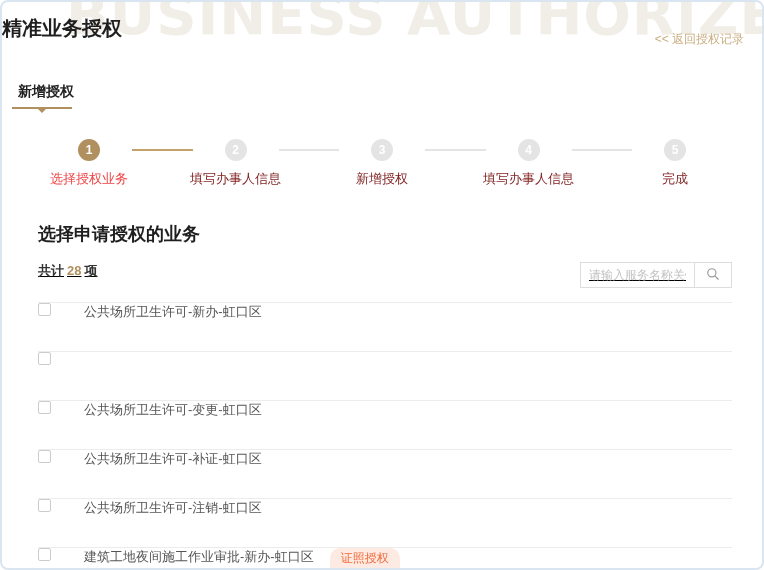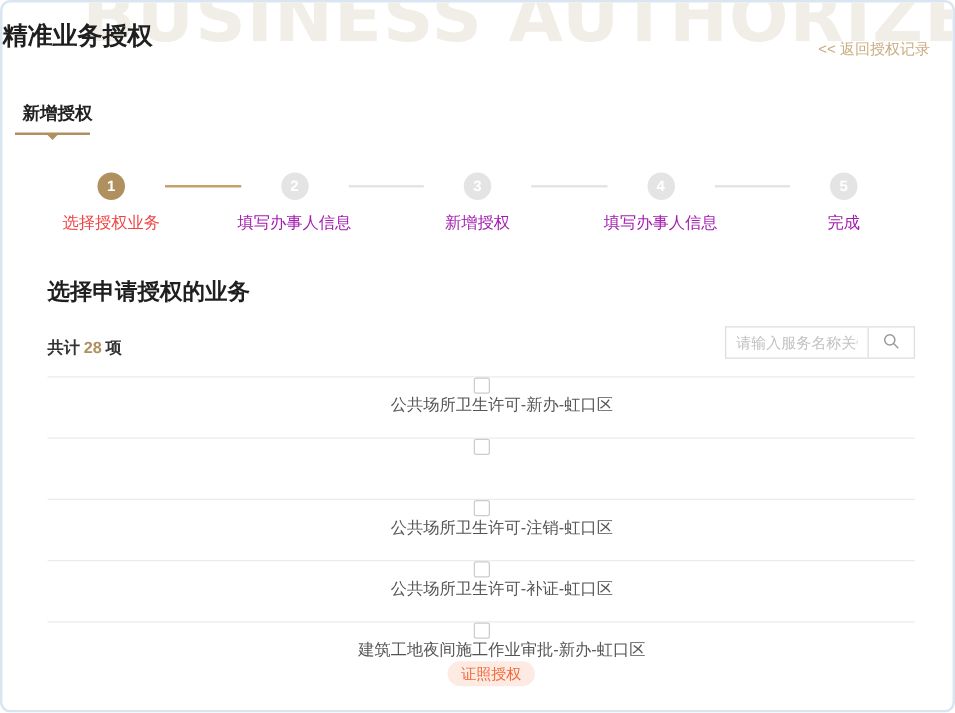--- a/index.html
+++ b/index.html
@@ -24,32 +24,32 @@
   .tab-underline { position:relative; margin-top:6px; margin-left:-6px; width:60px; height:2px; background:#b0905e; }
   .tab-underline::after { content:""; position:absolute; left:50%; top:2px; transform:translateX(-50%);
     border:4px solid transparent; border-top-color:#b0905e; }
   .steps { position:relative; z-index:1; display:flex; align-items:flex-start; margin:30px 44px 0; }
   .step { display:flex; flex-direction:column; align-items:center; width:86px; flex:none; }
   .connector { flex:1; height:2px; background:#e4e4e4; margin-top:10px; }
   .connector.done { background:#c3a26b; }
   .circle { width:22px; height:22px; border-radius:50%; background:#e4e4e4; color:#fff;
     font-size:12px; font-weight:bold; display:flex; align-items:center; justify-content:center; }
   .step.active .circle { background:#b0905e; }
-  .slabel { margin-top:9px; font-size:13px; color:#a21caf; white-space:nowrap; }
+  .slabel { margin-top:9px; font-size:13px; color:#7f1d1d; white-space:nowrap; }
   .step.active .slabel { color:#ef4444; }
   .section-heading { position:relative; z-index:1; margin:34px 0 0 36px; font-size:18px; font-weight:bold; color:#1f1f1f; }
-  .toolbar { position:relative; z-index:1; display:flex; align-items:flex-end; justify-content:space-between; margin:16px 30px 0 36px; }
+  .toolbar { position:relative; z-index:1; display:flex; align-items:flex-start; justify-content:space-between; margin:16px 30px 0 36px;text-decoration:underline; }
   .count { font-size:13px; font-weight:600; color:#333; }
   .count .num { color:#b0905e; margin:0 3px; }
   .search { display:flex; align-items:stretch; }
   .search input { width:114px; height:26px; border:1px solid #ddd; border-right:none; padding:0 8px; font-size:12px; color:#333; outline:none; }
   .search input::placeholder { color:#c2c2c2; }
   .search-btn { width:38px; height:26px; border:1px solid #ddd; background:#fff; display:flex; align-items:center; justify-content:center; cursor:pointer; }
   .service-list { position:relative; z-index:1; margin:14px 30px 0 36px; border-top:1px solid #ececec; }
-  .service-row { display:flex; align-items:center; height:49px; border-bottom:1px solid #ececec;flex-direction:column; }
+  .service-row { display:flex; height:49px; border-bottom:1px solid #ececec; }
   .service-row:last-child { border-bottom:none; }
   .checkbox { width:13px; height:13px; border:1px solid #ccc; border-radius:2px; background:#fff; flex:none; cursor:pointer; }
   .service-name { margin-left:33px; font-size:13px; color:#555; }
   .badge { margin-left:16px; font-size:12px; color:#f26a3b; background:#fdebe3; padding:2px 11px; border-radius:10px; line-height:16px; }
 </style>
 </head>
 <body>
 
 <div class="page">
   <div class="watermark">BUSINESS AUTHORIZED</div>
@@ -113,25 +113,29 @@
   <div class="service-list">
     <div class="service-row">
       <span class="checkbox"></span>
       <span class="service-name">公共场所卫生许可-新办-虹口区</span>
     </div>
     <div class="service-row">
       <span class="checkbox"></span>
     </div>
     <div class="service-row">
       <span class="checkbox"></span>
-      <span class="service-name">公共场所卫生许可-注销-虹口区</span>
+      <span class="service-name">公共场所卫生许可-变更-虹口区</span>
     </div>
     <div class="service-row">
       <span class="checkbox"></span>
       <span class="service-name">公共场所卫生许可-补证-虹口区</span>
+    </div>
+    <div class="service-row">
+      <span class="checkbox"></span>
+      <span class="service-name">公共场所卫生许可-注销-虹口区</span>
     </div>
     <div class="service-row">
       <span class="checkbox"></span>
       <span class="service-name">建筑工地夜间施工作业审批-新办-虹口区</span>
       <span class="badge">证照授权</span>
     </div>
   </div>
 </div>
 
 </body></html>

